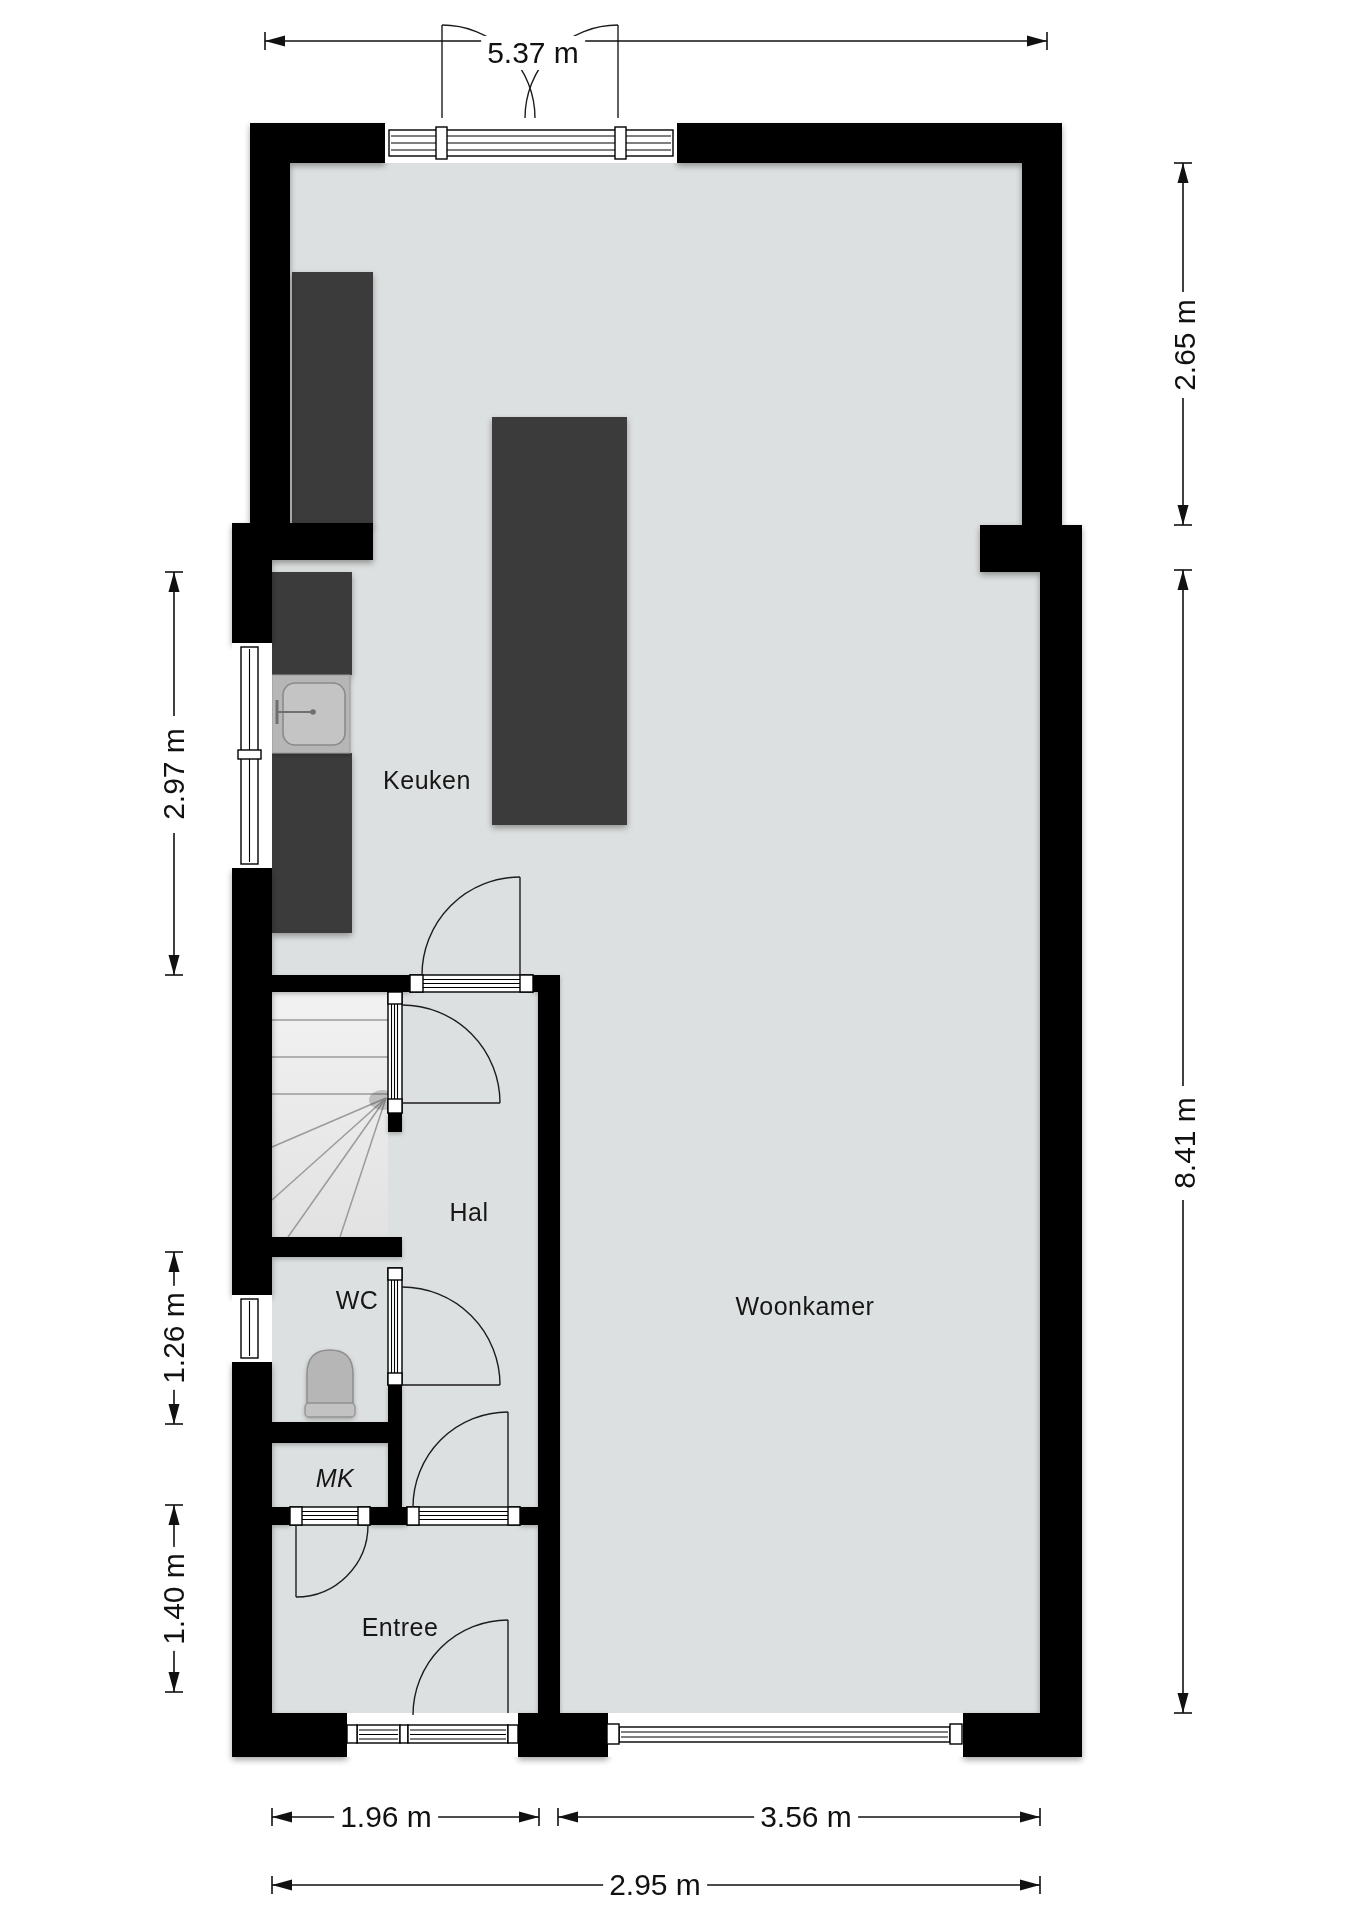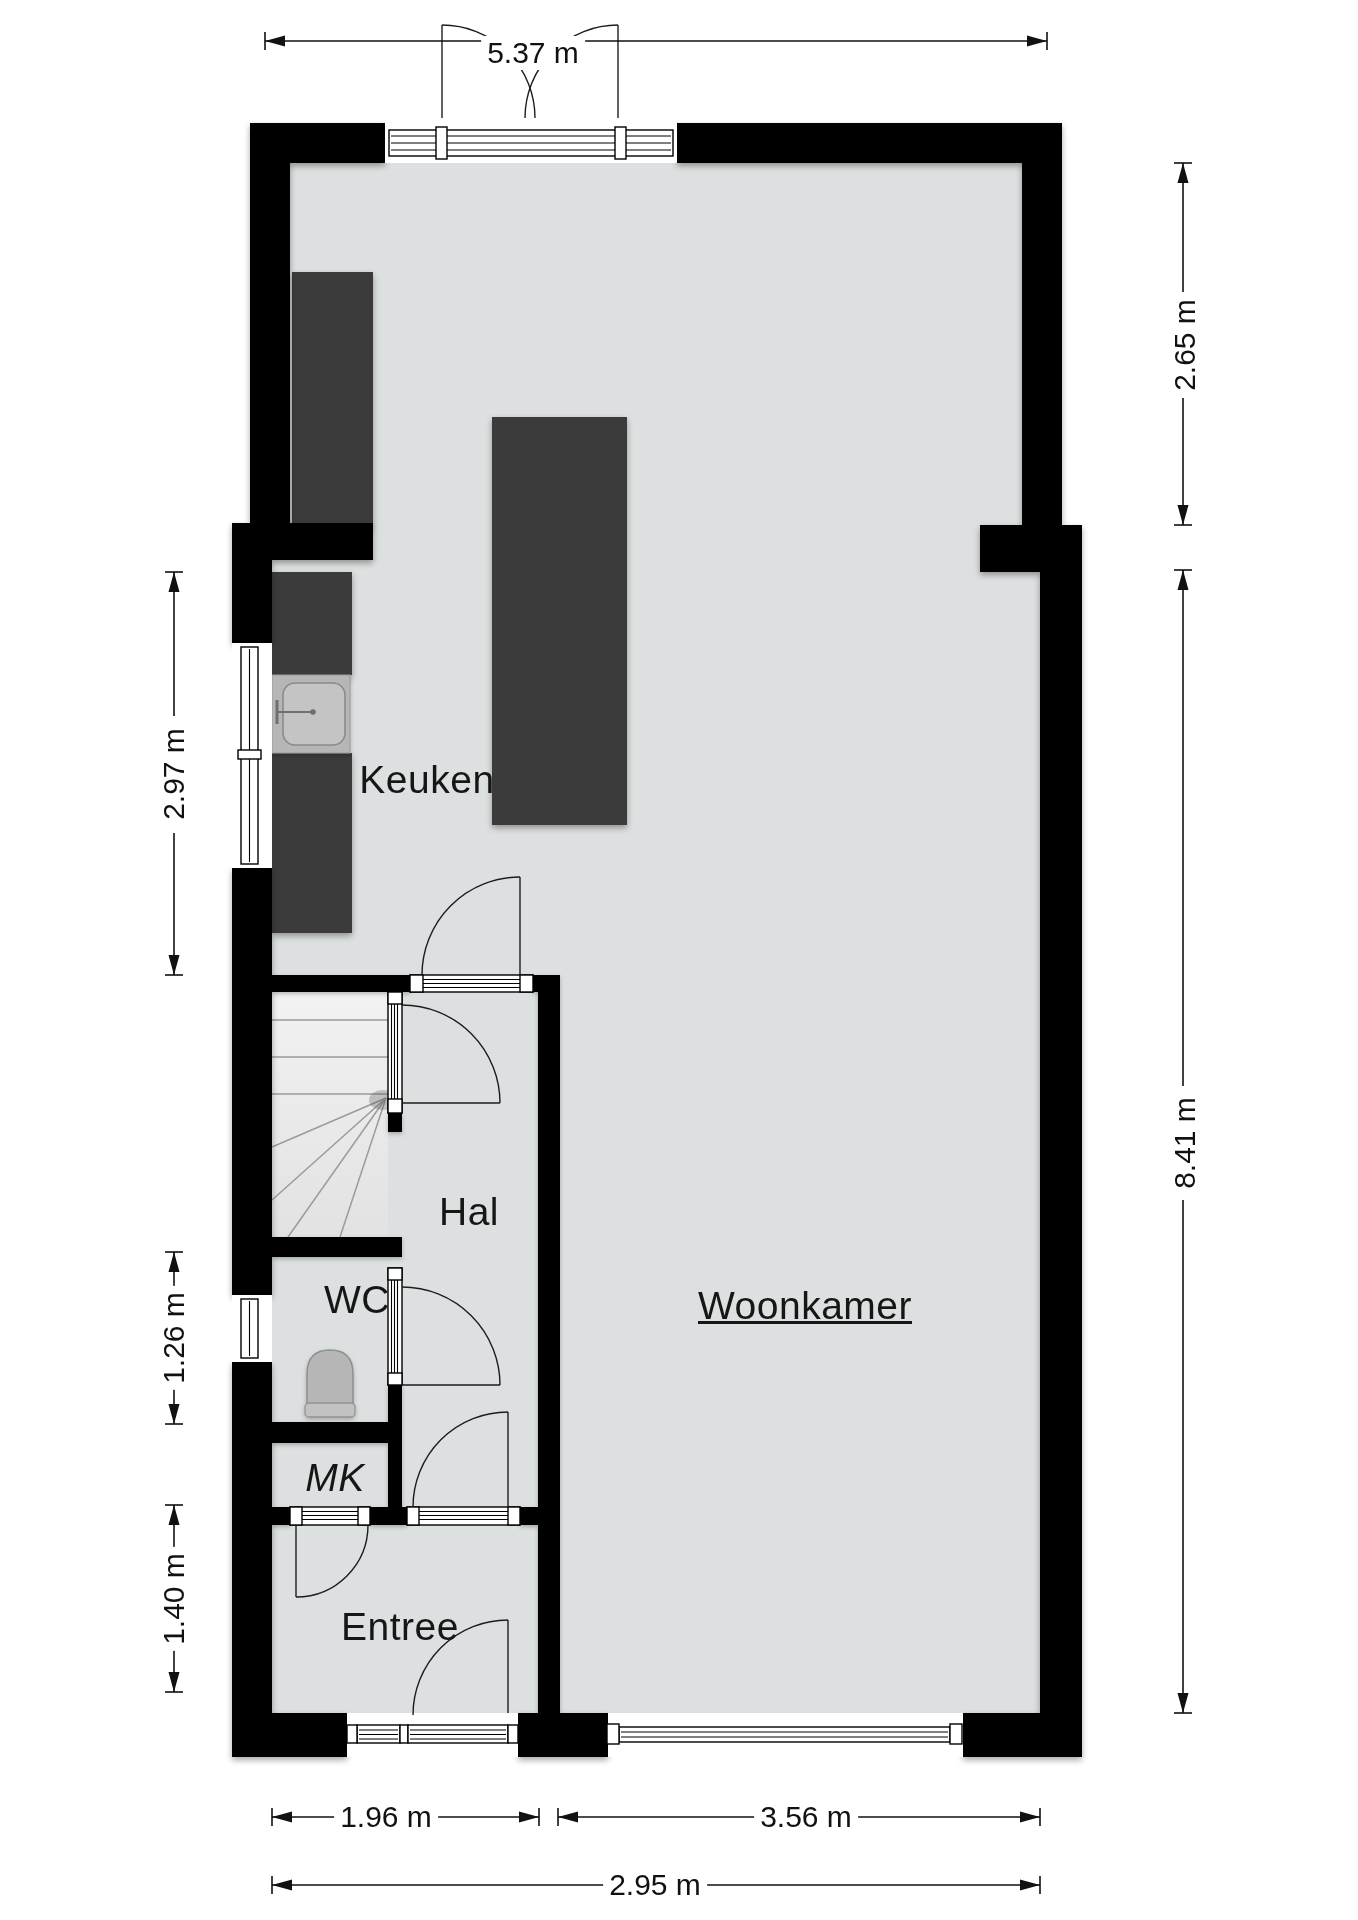--- a/index.html
+++ b/index.html
@@ -1,19 +1,19 @@
 <!DOCTYPE html>
 <html><head>
 <meta charset="utf-8">
 <style>
   html,body{margin:0;padding:0;background:#ffffff;}
   #stage{position:relative;width:1358px;height:1920px;background:#ffffff;overflow:hidden;
          font-family:"Liberation Sans", sans-serif;}
   svg{position:absolute;left:0;top:0;}
-  .room-label{position:absolute;transform:translate(-50%,-50%);font-size:39px;color:#161616;
+  .room-label{position:absolute;transform:translate(-50%,-50%);font-size:25px;color:#161616;
               white-space:nowrap;letter-spacing:0.5px;}
   .dim-label{position:absolute;transform:translate(-50%,-50%);font-size:30px;color:#111;
              white-space:nowrap;background:#ffffff;padding:0 6px;}
   .dim-label.vert{transform:translate(-50%,-50%) rotate(-90deg);}
   .wallfill{fill:#000000;}
   .stroke-thin{stroke:#1d1d1d;stroke-width:1.4;fill:none;}
   .frame{fill:#ffffff;stroke:#000000;stroke-width:1.4;}
   .glaz{stroke:#000000;stroke-width:1.1;fill:none;}
   .dimline{stroke:#111111;stroke-width:1.6;fill:none;}
   .dimtri{fill:#111111;stroke:none;}
@@ -333,21 +333,21 @@
       <polygon class="dimtri" points="1183,1713 1177.5,1693 1188.5,1693"></polygon>
     </g>
   </g>
 </svg>
 
 <div class="room-label" style="left:427px;top:780px;">Keuken</div>
 <div class="room-label" style="left:469px;top:1212px;">Hal</div>
 <div class="room-label" style="left:357px;top:1300px;">WC</div>
 <div class="room-label" style="left:335px;top:1478px;font-style:italic;">MK</div>
 <div class="room-label" style="left:400px;top:1627px;">Entree</div>
-<div class="room-label" style="left:805px;top:1306px;text-decoration:underline;">Woonkamer</div>
+<div class="room-label" style="left:805px;top:1306px;">Woonkamer</div>
 
 <div class="dim-label" style="left:533px;top:53px;">5.37 m</div>
 <div class="dim-label vert" style="left:1185px;top:345px;">2.65 m</div>
 <div class="dim-label vert" style="left:1185px;top:1143px;">8.41 m</div>
 <div class="dim-label vert" style="left:174px;top:774px;">2.97 m</div>
 <div class="dim-label vert" style="left:174px;top:1338px;">1.26 m</div>
 <div class="dim-label vert" style="left:174px;top:1599px;">1.40 m</div>
 <div class="dim-label" style="left:386px;top:1817px;">1.96 m</div>
 <div class="dim-label" style="left:806px;top:1817px;text-align:right;">3.56 m</div>
 <div class="dim-label" style="left:655px;top:1885px;">2.95 m</div>

